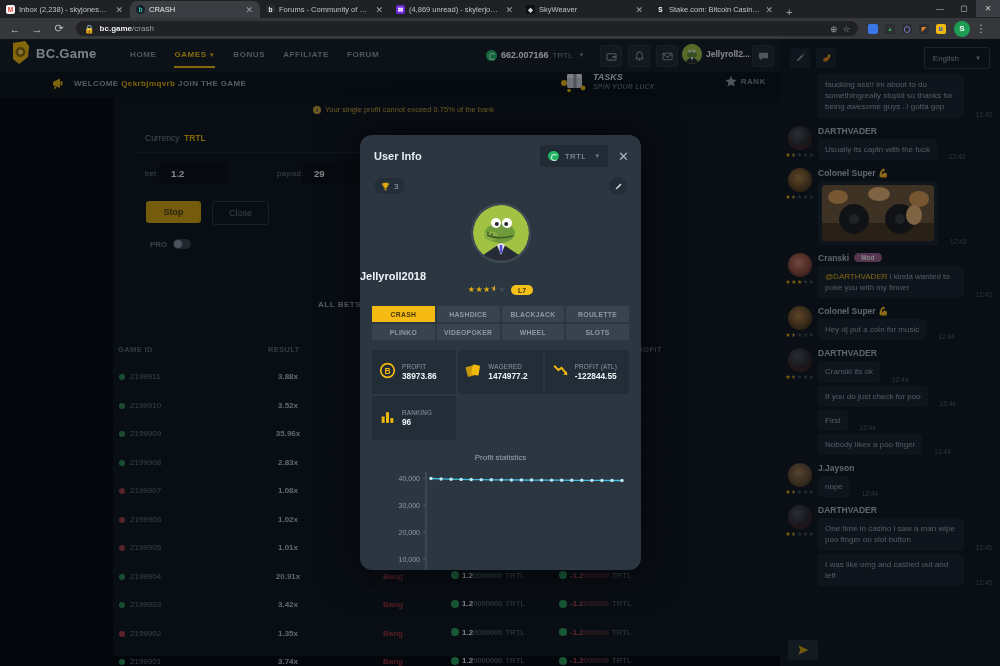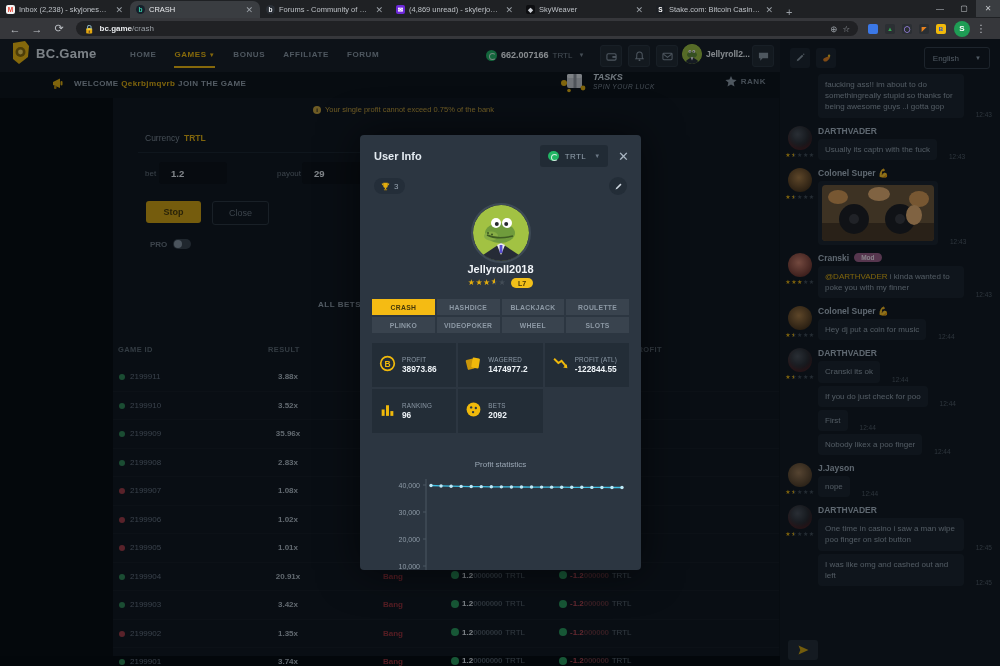--- a/index.html
+++ b/index.html
@@ -135,46 +135,46 @@
   #chatinput{position:absolute;left:8px;bottom:6px;width:204px;height:20px;display:flex;gap:4px;}
   #msgfield{flex:1;height:20px;background:#1b222a;border:none;border-radius:3px;display:flex;align-items:center;padding:0 7px;gap:5px;}
   #msgfield input{flex:1;background:transparent;border:none;outline:none;color:#8b97a3;
                   font-family:"DejaVu Sans Mono",monospace;font-size:7.5px;min-width:0;}
   #msgfield input::placeholder{color:#5f6a75;}
   #giflbl{font-size:7.5px;font-weight:bold;color:#6b7682;}
   #sendbtn{width:30px;height:20px;background:#232b33;border-radius:3px;display:flex;align-items:center;justify-content:center;}
 
   
   #dim{position:absolute;left:0;top:38px;width:1000px;height:628px;background:rgba(3,6,10,.45);z-index:40;pointer-events:none;}
-  #modal{position:absolute;left:360px;top:135px;width:281px;height:435px;background:#2c3641;border-radius:4px;z-index:50;
+  #modal{position:absolute;left:360px;top:135px;width:281px;height:435px;background:#2c3641;border-radius:12px;z-index:50;
          box-shadow:0 0 40px rgba(0,0,0,.6);overflow:hidden;}
   #modalhead{display:flex;align-items:center;padding:10px 12px 6px 14px;}
   #modaltitle{font-size:11px;font-weight:bold;color:#e4ebf1;flex:1;}
   #modalcoinsel{height:22px;background:#212b35;border-radius:3px;display:flex;align-items:center;gap:6px;padding:0 8px;}
   #modalcoinsel .cur{font-size:8px;color:#93a1ae;letter-spacing:.4px;}
   #modalclose{font-size:13px;color:#aab6c2;margin-left:10px;}
   #badgerow{display:flex;align-items:center;padding:4px 14px 0 14px;}
   #trophypill{height:16px;background:#242e39;border-radius:9px;display:flex;align-items:center;gap:4px;padding:0 7px;}
   #trophycount{font-size:8px;color:#98a5b2;}
   #editbtn{margin-left:auto;width:18px;height:18px;border-radius:50%;background:#232d37;display:flex;align-items:center;justify-content:center;}
   #bigavatar{width:56px;height:56px;border-radius:50%;margin:8px auto 0 auto;overflow:hidden;border:2px solid #3e4a56;}
-  #modalname{text-align:center;font-size:11px;font-weight:bold;color:#f0f4f8;}
+  #modalname{text-align:left;font-size:11px;font-weight:bold;color:#f0f4f8;margin-top:7px;}
   #ratingrow{display:flex;align-items:center;justify-content:center;gap:5px;margin-top:3px;}
   #ratingrow .stars{font-size:8px;}
   #lvlpill{background:#f2c019;color:#463607;font-size:7px;font-weight:bold;border-radius:8px;padding:1.5px 7px;}
   #gametabs{display:grid;grid-template-columns:repeat(4,1fr);gap:2px;margin:11px 12px 0 12px;}
   .gtab{height:16px;background:#39434e;display:flex;align-items:center;justify-content:center;
         font-size:6.8px;font-weight:bold;color:#8d99a5;letter-spacing:.3px;}
   .gtab.active{background:#f5bb13;color:#45370a;}
   #statcards{display:grid;grid-template-columns:repeat(3,1fr);gap:2px;margin:10px 12px 0 12px;}
   .scard{height:44px;background:#232d37;display:flex;align-items:center;gap:6px;padding:0 7px;box-sizing:border-box;}
   .scard .ic{flex:0 0 17px;}
   .scard .lab{font-size:6.3px;color:#8b98a5;letter-spacing:.2px;white-space:nowrap;}
   .scard .val{font-size:8.3px;font-weight:bold;color:#eef3f7;margin-top:1px;}
-  #charttitle{text-align:center;font-size:8px;color:#9aa7b4;margin-top:27px;}
+  #charttitle{text-align:center;font-size:8px;color:#9aa7b4;margin-top:13px;}
   #chartwrap{margin:2px 10px 0 10px;}
 </style>
 </head>
 <body>
 
 <div id="screen">
 
   <div id="tabstrip">
       <div class="tab">
       <span class="favicon" style="background: rgb(245, 245, 245); color: rgb(234, 67, 53);">M</span>
@@ -825,32 +825,20 @@
         </div>
         <div class="scard">
           <span class="ic"><svg width="17" height="17" viewBox="0 0 16 16">
               <rect x="2.5" y="8" width="2.8" height="6" fill="#f0b90b"></rect>
               <rect x="6.6" y="4" width="2.8" height="10" fill="#f0b90b"></rect>
               <rect x="10.7" y="9.5" width="2.8" height="4.5" fill="#f0b90b"></rect>
             </svg></span>
           <div>
             <div class="lab">RANKING</div>
             <div class="val">96</div>
-          </div>
-        </div>
-        <div class="scard">
-          <span class="ic"><svg width="17" height="17" viewBox="0 0 16 16">
-              <circle cx="8" cy="8" r="6.5" fill="#f0b90b"></circle>
-              <circle cx="5.8" cy="6" r="1.1" fill="#2c3641"></circle>
-              <circle cx="10.2" cy="6.6" r="1.1" fill="#2c3641"></circle>
-              <circle cx="7.6" cy="10.4" r="1.1" fill="#2c3641"></circle>
-            </svg></span>
-          <div>
-            <div class="lab">BETS</div>
-            <div class="val">2092</div>
           </div>
         </div>
       </div>
     <div id="charttitle">Profit statistics</div>
     <div id="chartwrap"><svg width="258" height="112">
           <line x1="56" x2="56" y1="8" y2="112" stroke="#4a5663" stroke-width="1"></line>
           <text x="50" y="16.5" text-anchor="end" font-size="7" fill="#8e9ba7" font-family="Liberation Sans, sans-serif">40,000</text>
           <line x1="53" x2="56" y1="14" y2="14" stroke="#4a5663"></line>
           <text x="50" y="43.5" text-anchor="end" font-size="7" fill="#8e9ba7" font-family="Liberation Sans, sans-serif">30,000</text>
           <line x1="53" x2="56" y1="41" y2="41" stroke="#4a5663"></line>

